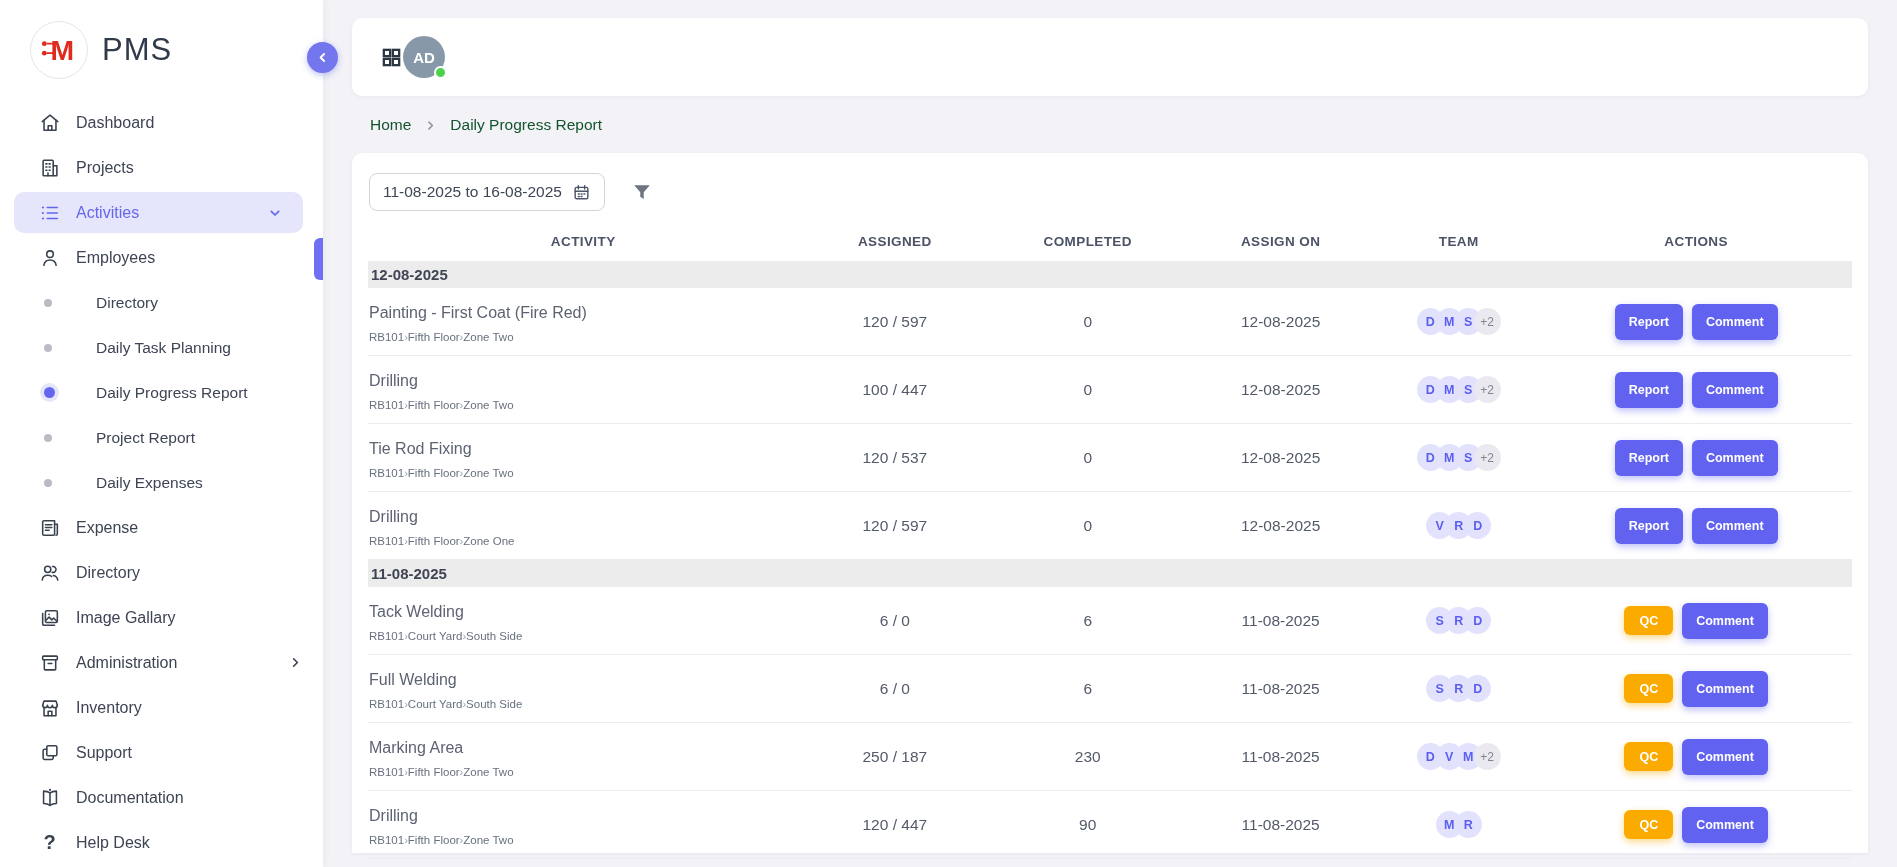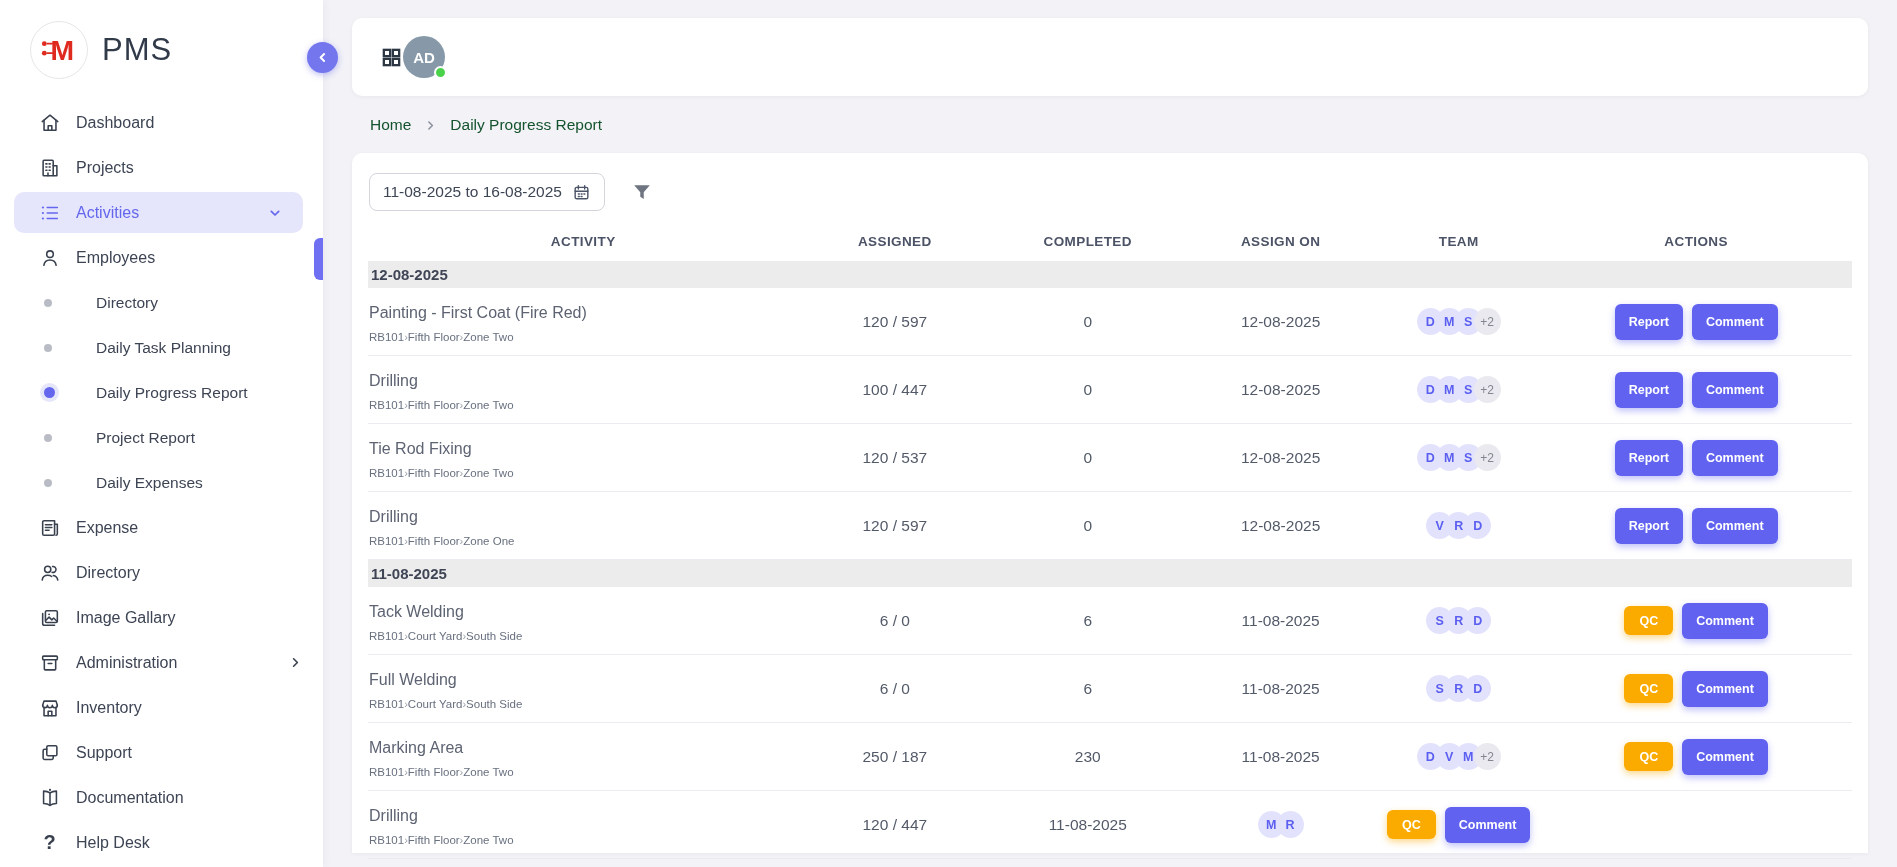--- a/index.html
+++ b/index.html
@@ -505,20 +505,21 @@
               <div class="act-title">Drilling</div>
               <div class="act-loc">
                 <span>RB101</span>
                 <span class="sep">›</span>
                 <span>Fifth Floor</span>
                 <span class="sep">›</span>
                 <span>Zone Two</span>
               </div>
             </div>
             <div class="cell">120 / 447</div>
+            <div class="cell">90</div>
             <div class="cell">11-08-2025</div>
             <div class="cell team-cell">
               <span class="av">M</span>
               <span class="av">R</span>
             </div>
             <div class="cell actions-cell">
               <button class="btn qc">QC</button>
               <button class="btn purple">Comment</button>
             </div>
           </div>

